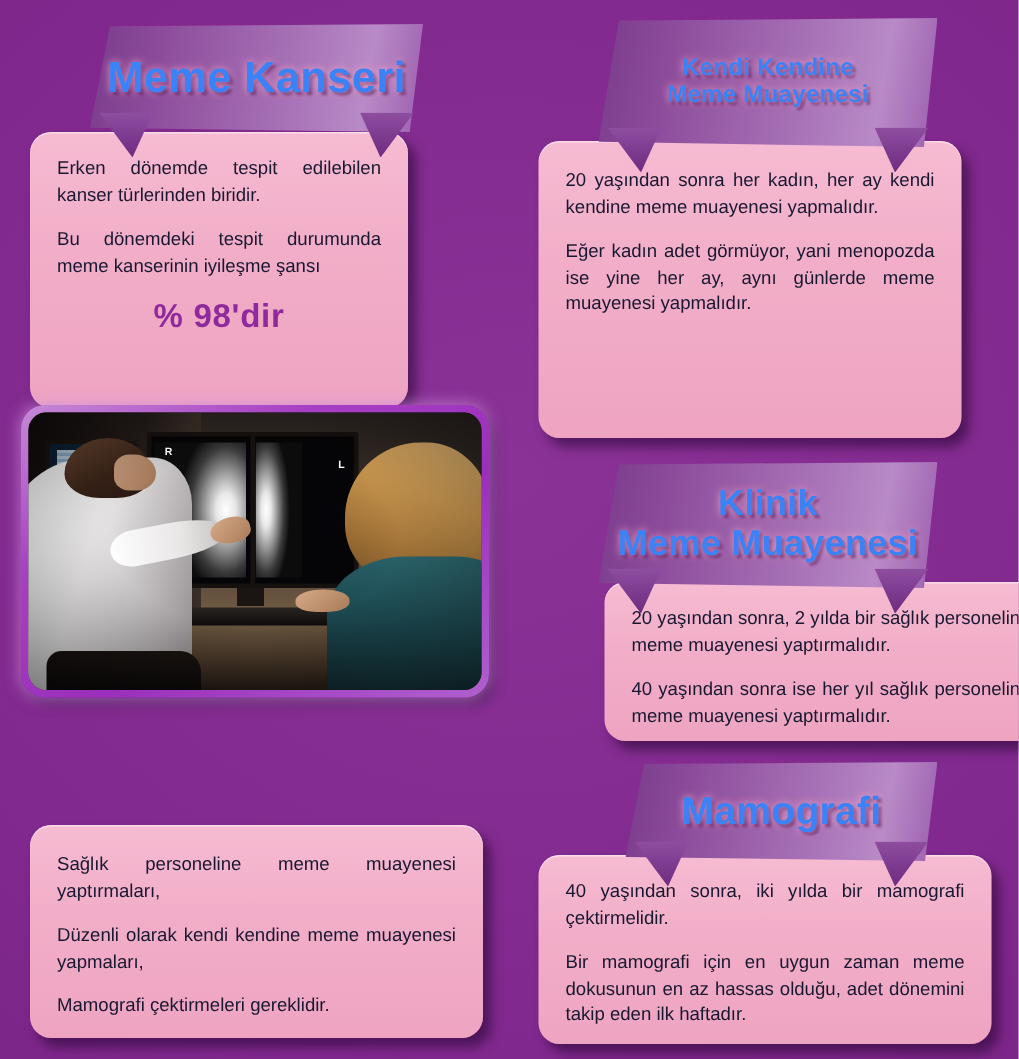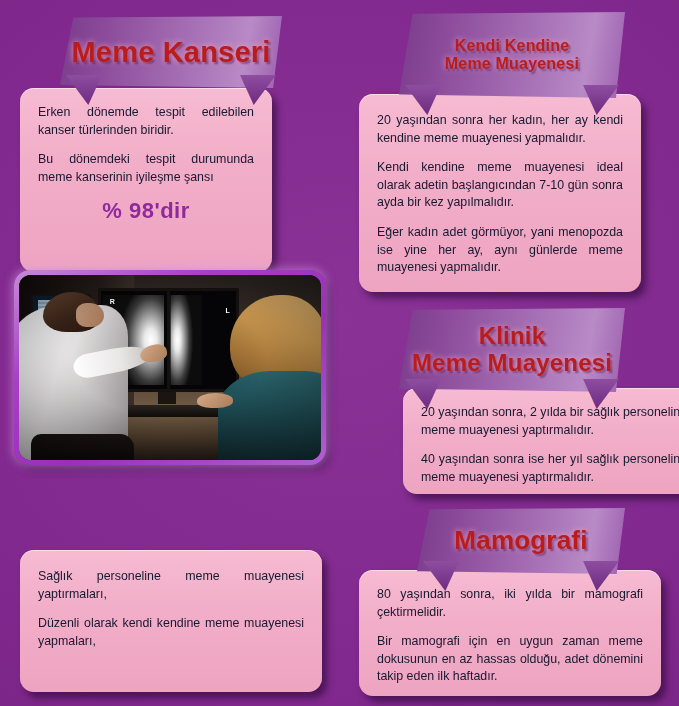--- a/index.html
+++ b/index.html
@@ -64,21 +64,21 @@
     width: 36px; height: 30px;
     background: linear-gradient(180deg, #8e4ea0 0%, #6e2a80 100%);
   }
   .banner .tail-l { left: 50px;  clip-path: polygon(0 0, 100% 0, 62% 100%); }
   .banner .tail-r { right: 50px; clip-path: polygon(0 0, 100% 0, 38% 100%); }
 
   .banner .title {
     position: absolute; inset: 0;
     display: flex; flex-direction: column;
     align-items: center; justify-content: center;
-    color: #b91c1c;
+    color: #3b82f6;
     font-weight: 700;
     letter-spacing: .2px;
     text-shadow: 0 0 6px rgba(255,170,200,.85), 2px 2px 2px rgba(70,15,80,.65);
     line-height: 1.12;
     text-align: left;
   }
   .banner .title .ln { display: block; white-space: nowrap; }
 
   
   .card {
@@ -249,29 +249,29 @@
       <div class="sc chair"></div>
       <div class="sc vig"></div>
     </div>
   </div>
 
   <div class="panel" style="left:6px; top:472px; width:330px; height:226px;">
 
     <div class="card" style="left:14px; top:78px; width:302px; height:142px; padding-top:18px;">
       <p>Sağlık personeline meme muayenesi yaptırmaları,</p>
       <p>Düzenli olarak kendi kendine meme muayenesi yapmaları,</p>
+      <p class="nojust">Mamografi çektirmeleri gereklidir.</p>
     </div>
 
   </div>
 
   <div class="panel" style="left:345px; top:12px; width:330px; height:286px;">
 
     <div class="card" style="left:14px; top:82px; width:282px; height:198px; padding-top:18px;">
       <p>20 yaşından sonra her kadın, her ay kendi kendine  meme muayenesi yapmalıdır.</p>
-      <p>Kendi kendine meme muayenesi ideal olarak adetin başlangıcından 7-10 gün sonra ayda bir kez yapılmalıdır.</p>
       <p>Eğer kadın adet görmüyor, yani menopozda ise yine her ay, aynı günlerde meme muayenesi yapmalıdır.</p>
     </div>
 
     <div class="banner" style="left:10px; right:6px; top:0; height:86px;">
       <div class="wing-l"></div>
       <div class="wing-r" style="right:-22px;"></div>
       <div class="plate"></div>
       <div class="tail-l"></div>
       <div class="tail-r"></div>
       <div class="title" style="font-size:16px;">
@@ -297,21 +297,21 @@
       <div class="title" style="font-size:24px;">
         <span class="ln">Klinik</span>
         <span class="ln">Meme Muayenesi</span>
       </div>
     </div>
   </div>
 
   <div class="panel" style="left:345px; top:508px; width:330px; height:190px;">
 
     <div class="card" style="left:14px; top:62px; width:302px; height:126px; padding-top:16px;">
-      <p>80 yaşından sonra, iki yılda bir mamografi çektirmelidir.</p>
+      <p>40 yaşından sonra, iki yılda bir mamografi çektirmelidir.</p>
       <p>Bir mamografi için en uygun zaman meme dokusunun en az hassas olduğu, adet dönemini takip eden ilk haftadır.</p>
     </div>
 
     <div class="banner" style="left:28px; right:6px; top:0; height:66px;">
       <div class="wing-l" style="top:20px;"></div>
       <div class="wing-r" style="right:-22px; top:16px;"></div>
       <div class="plate"></div>
       <div class="tail-l"></div>
       <div class="tail-r"></div>
       <div class="title" style="font-size:26px;">

